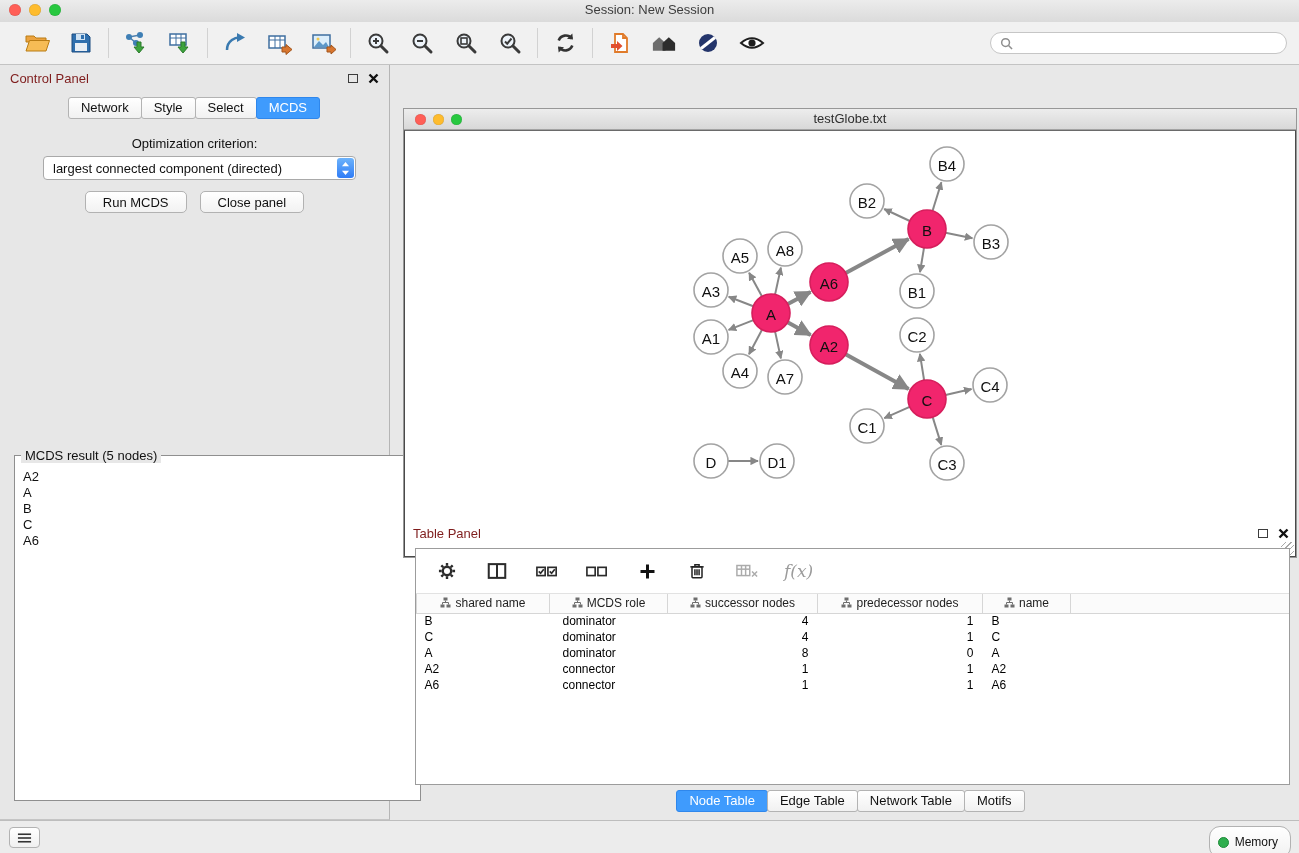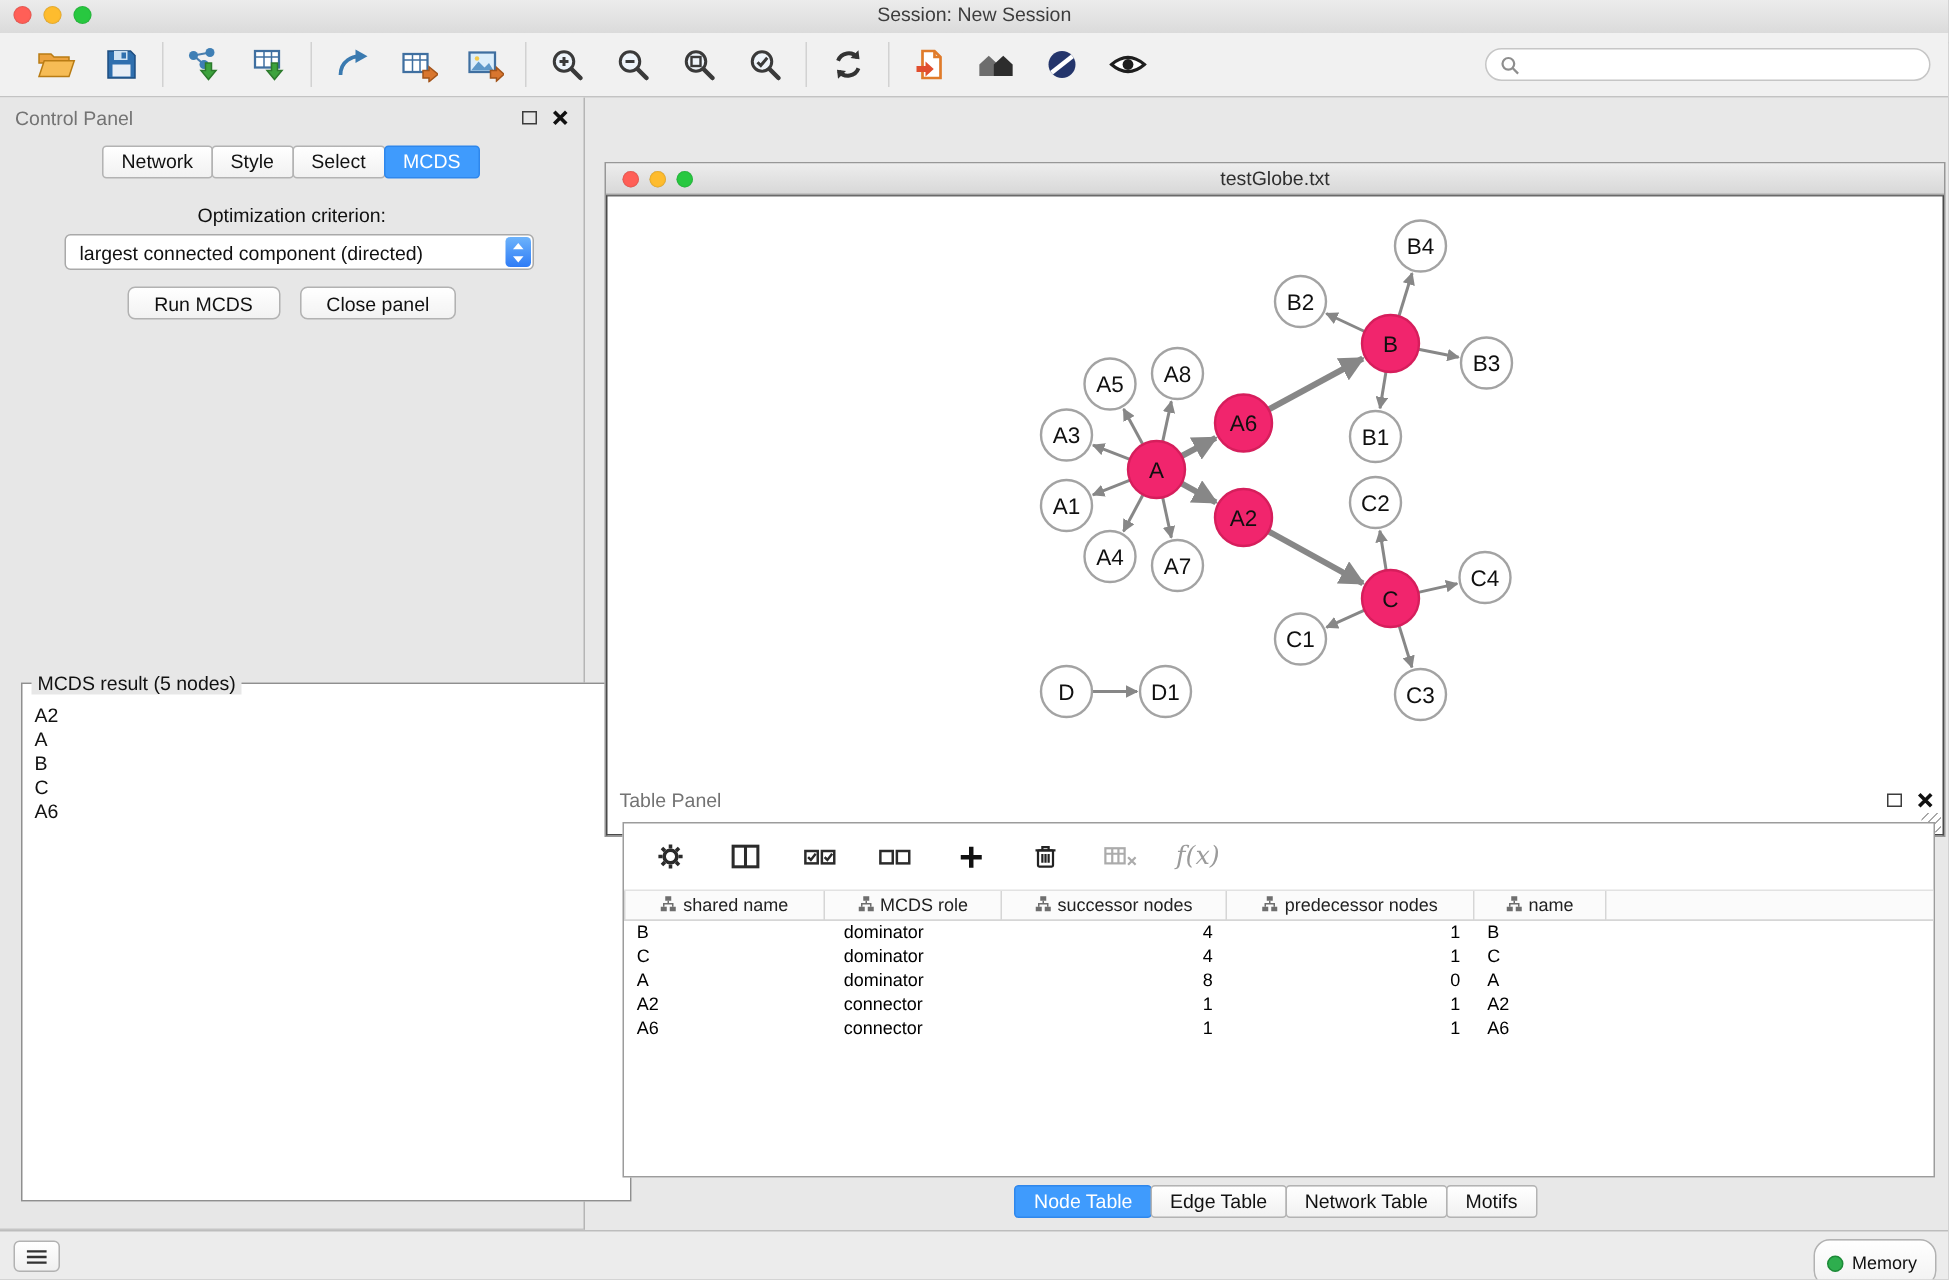--- a/index.html
+++ b/index.html
@@ -32,21 +32,21 @@
     margin-left:auto; margin-right:2px; width:297px; height:22px;
     background:#fff; border:1px solid #c6c6c6; border-radius:12px;
     display:flex; align-items:center; gap:6px; padding:0 9px;
   }
   .search-box input { flex:1; border:none; outline:none; background:transparent; font-size:12px; font-family:inherit; }
   
   .control-panel {
     position:absolute; left:0; top:65px; width:390px; height:755px;
     background:#e7e7e7; border-right:1px solid #b5b5b5; border-bottom:1px solid #c5c5c5;
   }
-  .panel-header { height:27px; display:flex; align-items:center; padding:0 10px; font-size:13px; color:#737373; }
+  .panel-header { height:27px; display:flex; align-items:center; padding:0 10px; font-size:13px; color:#7f1d1d; }
   .panel-header .spacer { flex:1; }
   .ph-float { width:10px; height:9px; border:1.6px solid #3c3c3c; margin-right:10px; cursor:pointer; }
   .ph-close { cursor:pointer; display:flex; }
   .cp-tabs { position:absolute; top:32px; left:0; right:0; display:flex; justify-content:center; }
   .seg-tab {
     font-size:13px; padding:2px 12px 3px; background:linear-gradient(#ffffff,#f1f1f1);
     border:1px solid #b3b3b3; margin-left:-1px; color:#111; cursor:pointer; border-radius:3px;
   }
   .seg-tab.active { background:#3f9bfd; border-color:#2f87ec; color:#fff; }
   .opt-label { position:absolute; top:71px; left:0; right:0; text-align:center; font-size:13px; }

